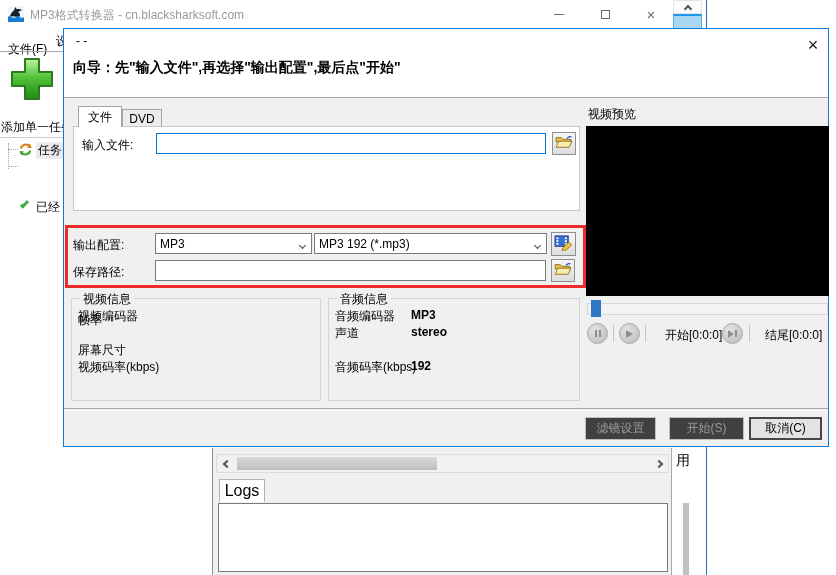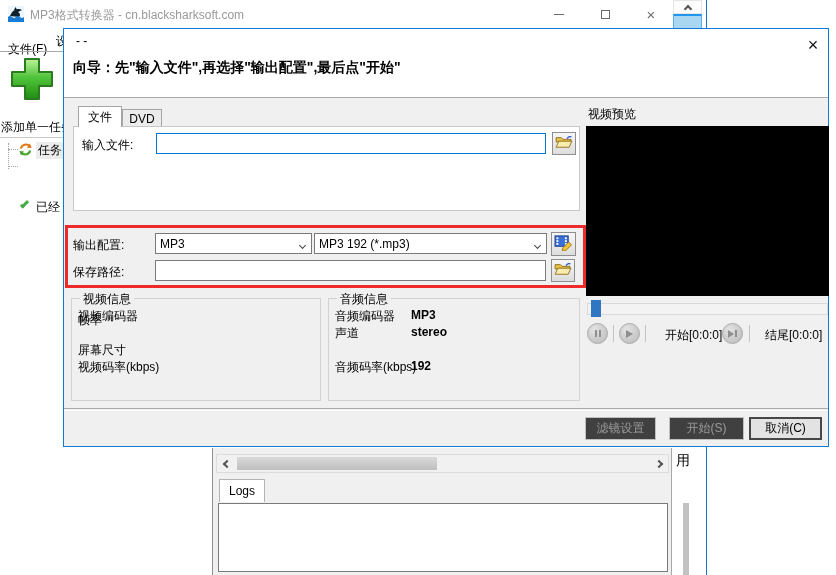--- a/index.html
+++ b/index.html
@@ -29,21 +29,21 @@
   .dotted-v { border-left:1px dotted #a2a2a2; }
   .dotted-h { border-top:1px dotted #a2a2a2; }
   .check-mark { display:inline-block; width:9px; height:4px; border-left:3px solid #46ab46; border-bottom:3px solid #46ab46; transform:rotate(-45deg); }
   .tree-label-sel { background:#ececec; padding:0 2px; }
 
   
   .bottom-panel { background:#f0f0f0; border-left:1px solid #8f8f8f; border-right:1px solid #a8a8a8; }
   .hscroll { background:#f1f1f1; border:1px solid #dcdcdc; }
   .hscroll-arrow { width:17px; height:17px; display:flex; align-items:center; justify-content:center; }
   .hscroll-thumb { background:linear-gradient(#d9d9d9,#bfbfbf); }
-  .logs-tab { background:#fff; border:1px solid #b3b3b3; border-bottom:none; display:flex; align-items:center; justify-content:center; font-size:12px; }
+  .logs-tab { background:#fff; border:1px solid #b3b3b3; border-bottom:none; display:flex; align-items:center; justify-content:center; font-size:16px; }
   .log-area { background:#fff; border:1px solid #7a7a7a; font-size:12px; resize:none; outline:none; }
   .sliver { background:#c2c2c2; }
 
   
   .dialog { background:#f0f0f0; border:1px solid #0f7ad8; }
   .dlg-header { background:#fff; border-bottom:1px solid #ababab; }
   .dlg-close { font-size:18px; color:#111; display:flex; align-items:center; justify-content:center; cursor:default; }
   .dlg-heading { font-size:14px; font-weight:bold; color:#000; white-space:nowrap; }
   .tab { display:flex; align-items:center; justify-content:center; font-size:12px; border:1px solid #a5a5a5; border-bottom:none; }
   .tab-active { background:#fff; z-index:3; }

